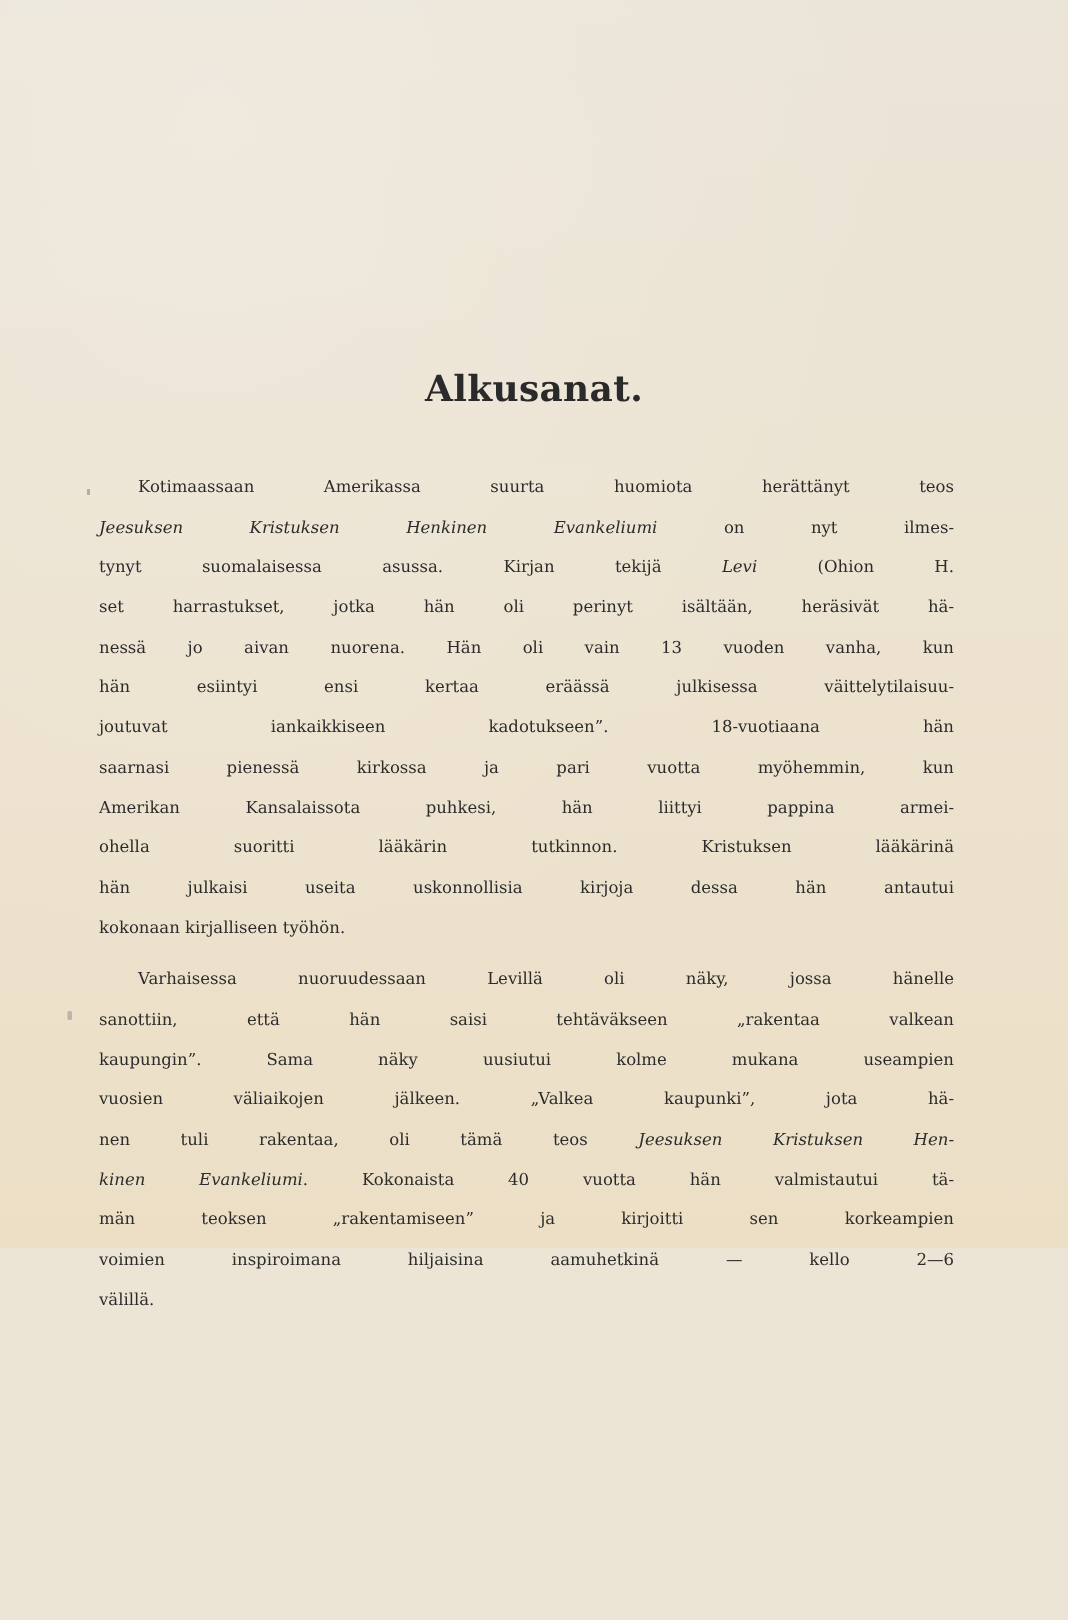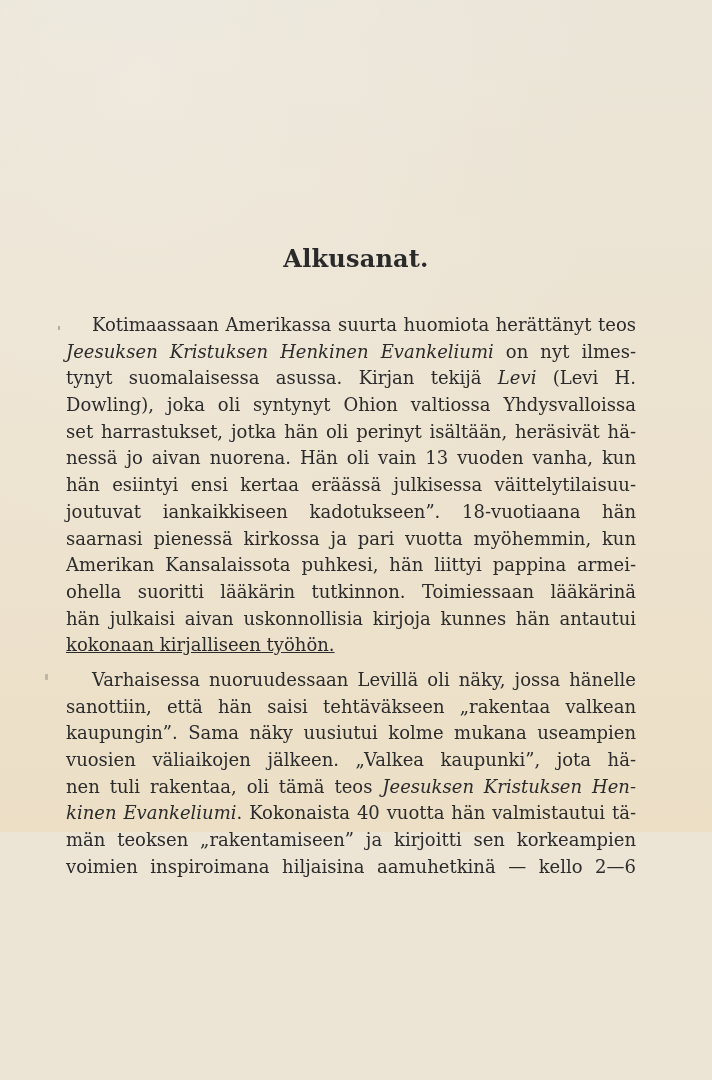--- a/index.html
+++ b/index.html
@@ -32,42 +32,41 @@
     font-weight: bold;
     font-size: 24px;
     letter-spacing: 0.2px;
     color: #2a2a2a;
   }
   .body-text {
     position: absolute;
     left: 66px;
     width: 570px;
     top: 312px;
-    font-size: 18px;
+    font-size: 11px;
     line-height: 26.7px;
     text-align: justify;
     color: #2b2b2b;
   }
   .para {
     margin: 0;
     text-indent: 26px;
   }
   .para + .para {
     margin-top: 8px;
   }
   .line {
     display: block;
     text-align: justify;
     text-align-last: justify;
     white-space: nowrap;
     height: 26.7px;
   }
   .line.last {
     text-align-last: left;
-    text-decoration: underline;
   }
   .line.indent {
     padding-left: 26px;
   }
   em { font-style: italic; }
   .margin-mark {
     position: absolute;
     left: 45px;
     top: 674px;
     width: 3px;
@@ -92,36 +91,36 @@
 <div class="page">
   <div class="margin-tick"></div>
   <div class="margin-mark"></div>
 
   <h1 class="title" style="margin:0;">Alkusanat.</h1>
 
   <div class="body-text">
     <div class="para" id="para-0" style="text-indent: 0px;">
         <span class="line indent"><span>Kotimaassaan Amerikassa suurta huomiota herättänyt teos</span></span>
         <span class="line"><em>Jeesuksen Kristuksen Henkinen Evankeliumi</em><span> on nyt ilmes-</span></span>
-        <span class="line"><span>tynyt suomalaisessa asussa. Kirjan tekijä </span><em>Levi</em><span> (Levi H.</span></span>
-        <span class="line"><span>Dowling), joka oli syntynyt Ohion valtiossa Yhdysvalloissa</span></span>
+        <span class="line"><span>tynyt suomalaisessa asussa. Kirjan tekijä </span><em>Levi</em><span> (Ohion H.</span></span>
         <span class="line"><span>set harrastukset, jotka hän oli perinyt isältään, heräsivät hä-</span></span>
         <span class="line"><span>nessä jo aivan nuorena. Hän oli vain 13 vuoden vanha, kun</span></span>
         <span class="line"><span>hän esiintyi ensi kertaa eräässä julkisessa väittelytilaisuu-</span></span>
         <span class="line"><span>joutuvat iankaikkiseen kadotukseen”. 18-vuotiaana hän</span></span>
         <span class="line"><span>saarnasi pienessä kirkossa ja pari vuotta myöhemmin, kun</span></span>
         <span class="line"><span>Amerikan Kansalaissota puhkesi, hän liittyi pappina armei-</span></span>
-        <span class="line"><span>ohella suoritti lääkärin tutkinnon. Toimiessaan lääkärinä</span></span>
-        <span class="line"><span>hän julkaisi aivan uskonnollisia kirjoja kunnes hän antautui</span></span>
+        <span class="line"><span>ohella suoritti lääkärin tutkinnon. Kristuksen lääkärinä</span></span>
+        <span class="line"><span>hän julkaisi useita uskonnollisia kirjoja dessa hän antautui</span></span>
         <span class="line last"><span>kokonaan kirjalliseen työhön.</span></span>
       </div>
     <div class="para" id="para-1" style="text-indent: 0px;">
         <span class="line indent"><span>Varhaisessa nuoruudessaan Levillä oli näky, jossa hänelle</span></span>
         <span class="line"><span>sanottiin, että hän saisi tehtäväkseen „rakentaa valkean</span></span>
         <span class="line"><span>kaupungin”. Sama näky uusiutui kolme mukana useampien</span></span>
         <span class="line"><span>vuosien väliaikojen jälkeen. „Valkea kaupunki”, jota hä-</span></span>
         <span class="line"><span>nen tuli rakentaa, oli tämä teos </span><em>Jeesuksen Kristuksen Hen-</em></span>
         <span class="line"><em>kinen Evankeliumi</em><span>. Kokonaista 40 vuotta hän valmistautui tä-</span></span>
         <span class="line"><span>män teoksen „rakentamiseen” ja kirjoitti sen korkeampien</span></span>
         <span class="line"><span>voimien inspiroimana hiljaisina aamuhetkinä — kello 2—6</span></span>
+        <span class="line last"><span>välillä.</span></span>
       </div>
   </div>
 </div>
 
 </body></html>

